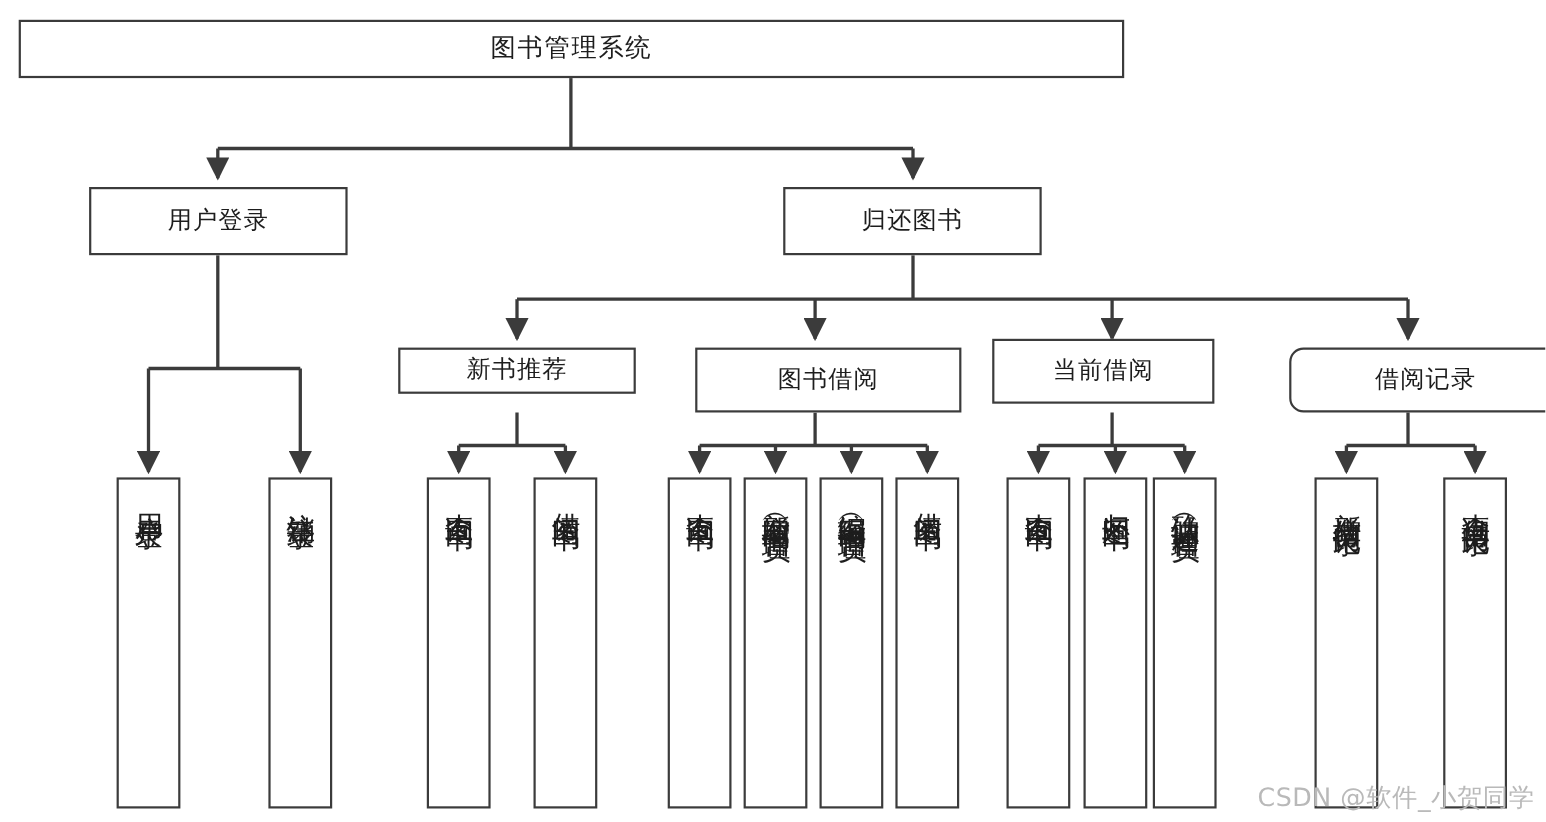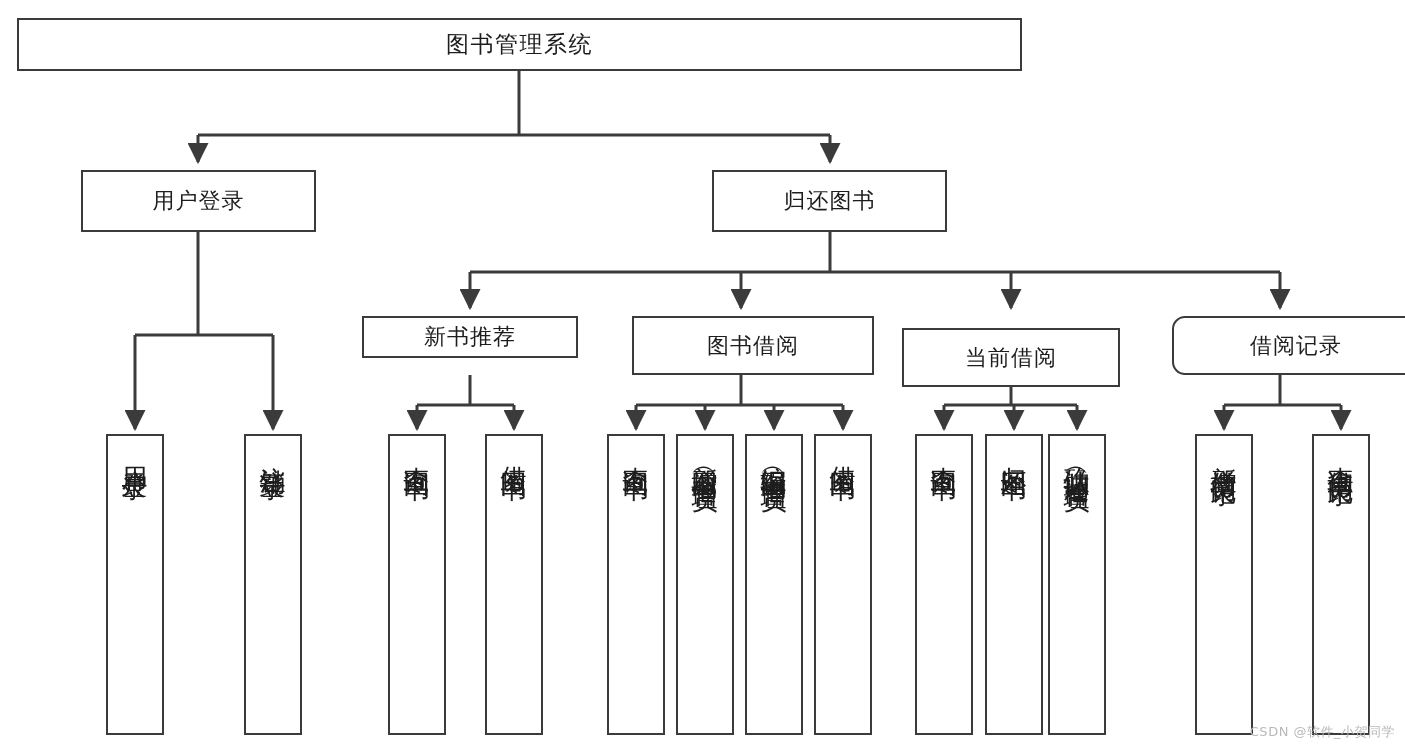--- a/index.html
+++ b/index.html
@@ -57,21 +57,21 @@
     text-orientation: upright;
     font-size: 26px;
     line-height: 1.08;
     letter-spacing: 3px;
     white-space: nowrap;
   }
   .watermark {
     position: absolute;
     right: 10px;
     bottom: 6px;
-    font-size: 13px;
+    font-size: 23px;
     color: #b9b9b9;
     letter-spacing: 0.5px;
     white-space: nowrap;
     user-select: none;
   }
 </style>
 </head>
 <body>
 
 <div id="canvas">
@@ -136,21 +136,21 @@
   <div class="node horizontal" style="left:712px; top:170px; width:235px; height:62px;">
     <span class="label">归还图书</span>
   </div>
 
   <div class="node horizontal" style="left:362px; top:316px; width:216px; height:42px;">
     <span class="label">新书推荐</span>
   </div>
   <div class="node horizontal" style="left:632px; top:316px; width:242px; height:59px;">
     <span class="label">图书借阅</span>
   </div>
-  <div class="node horizontal" style="left:902px; top:328px; width:218px; height:59px;">
+  <div class="node horizontal" style="left:902px; top:308px; width:202px; height:59px;">
     <span class="label">当前借阅</span>
   </div>
   <div class="node horizontal" style="left:1172px; top:316px; width:248px; height:59px;border-radius:13px;">
     <span class="label">借阅记录</span>
   </div>
 
   <div class="node vertical" style="left:106px; top:434px; width:58px; height:301px;">
     <span class="label">用户登录</span>
   </div>
   <div class="node vertical" style="left:244px; top:434px; width:58px; height:301px;">

